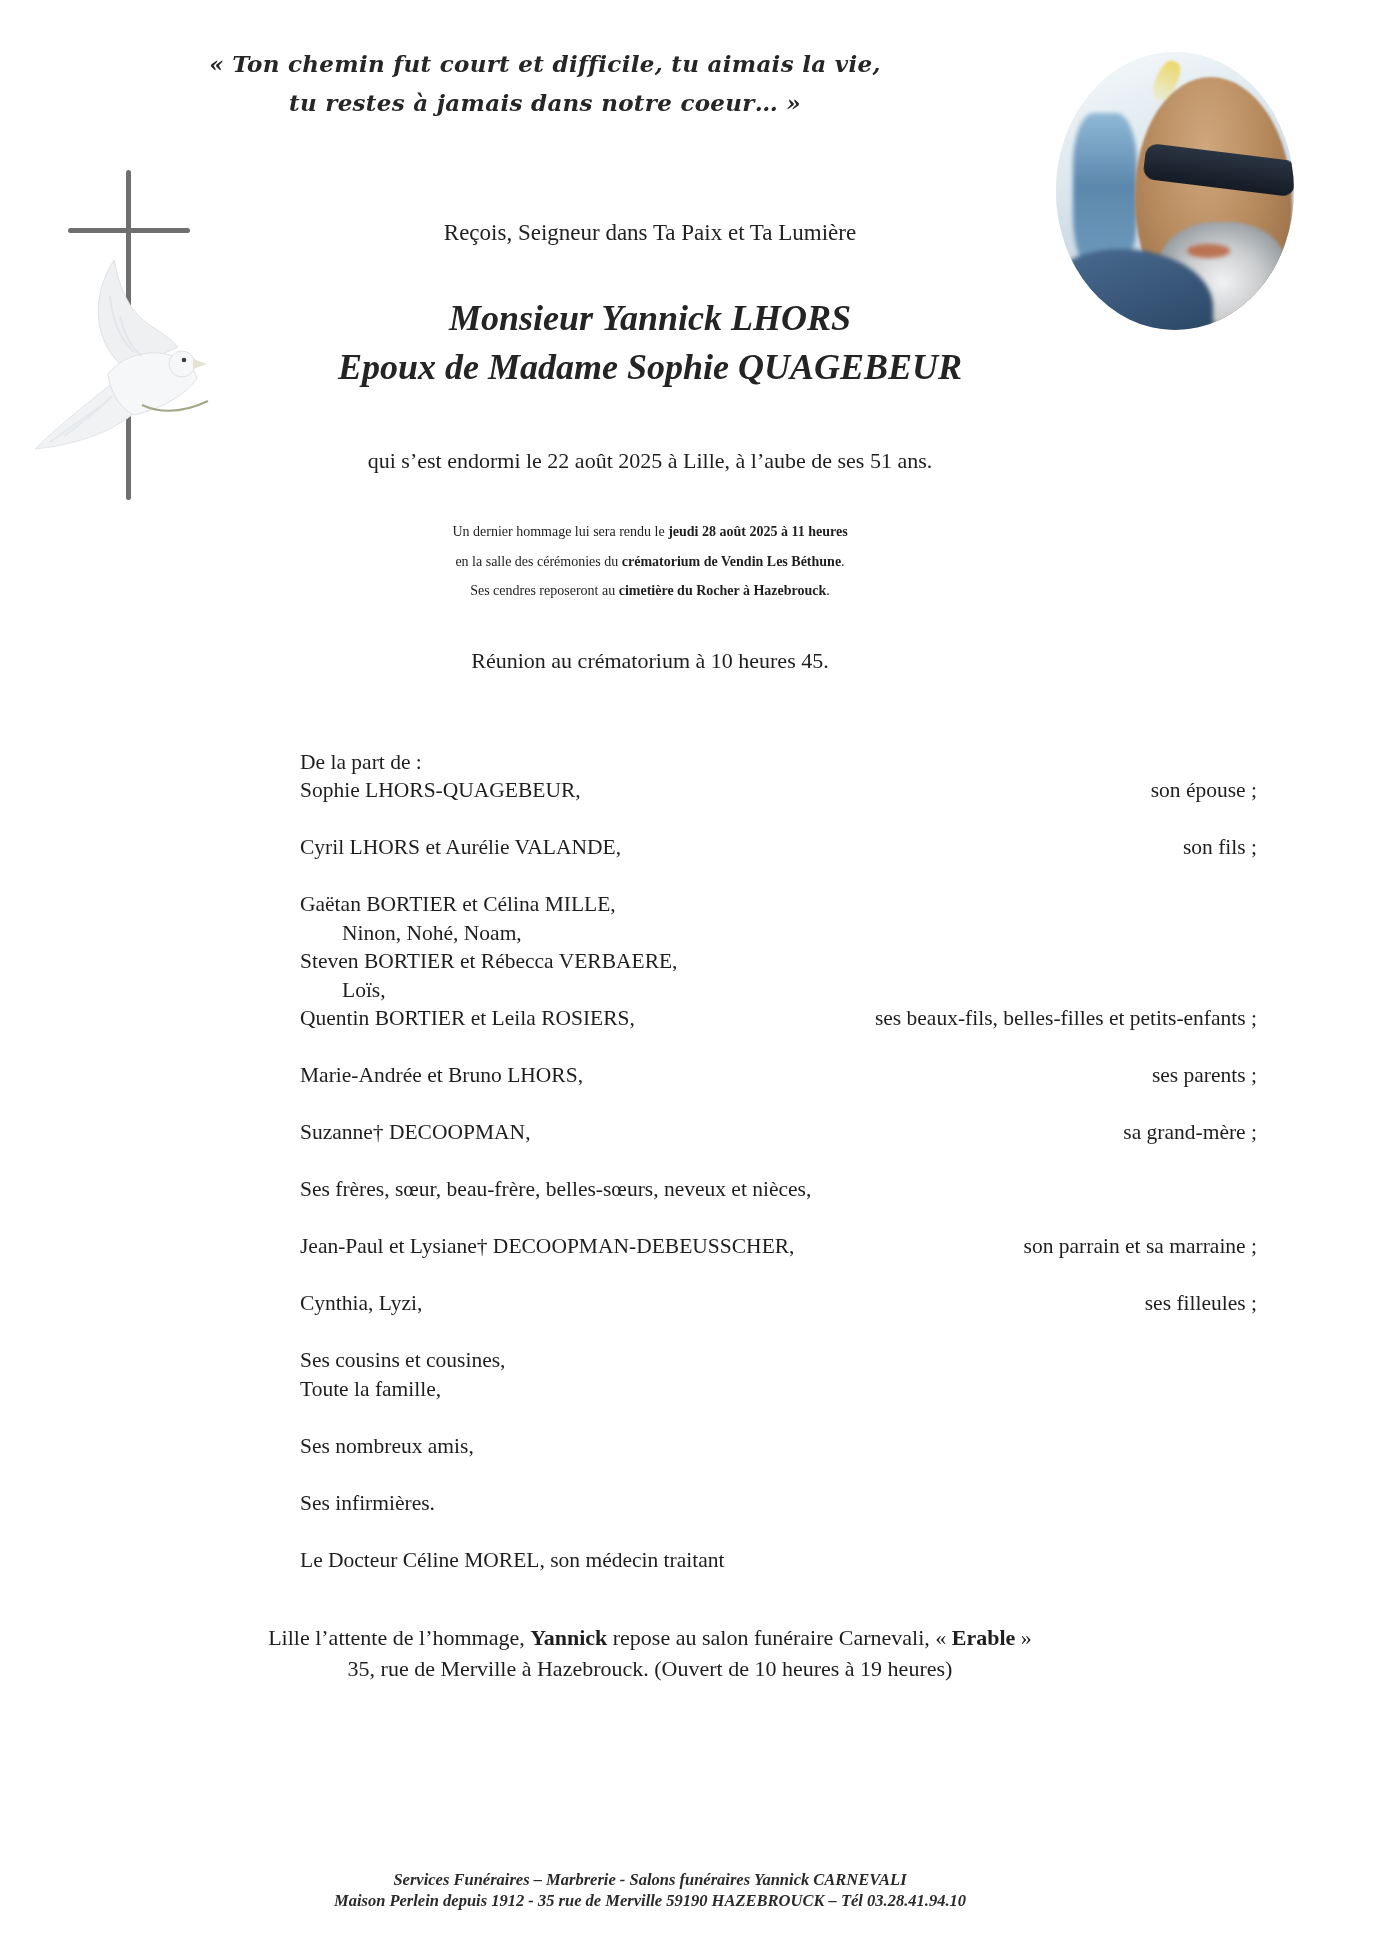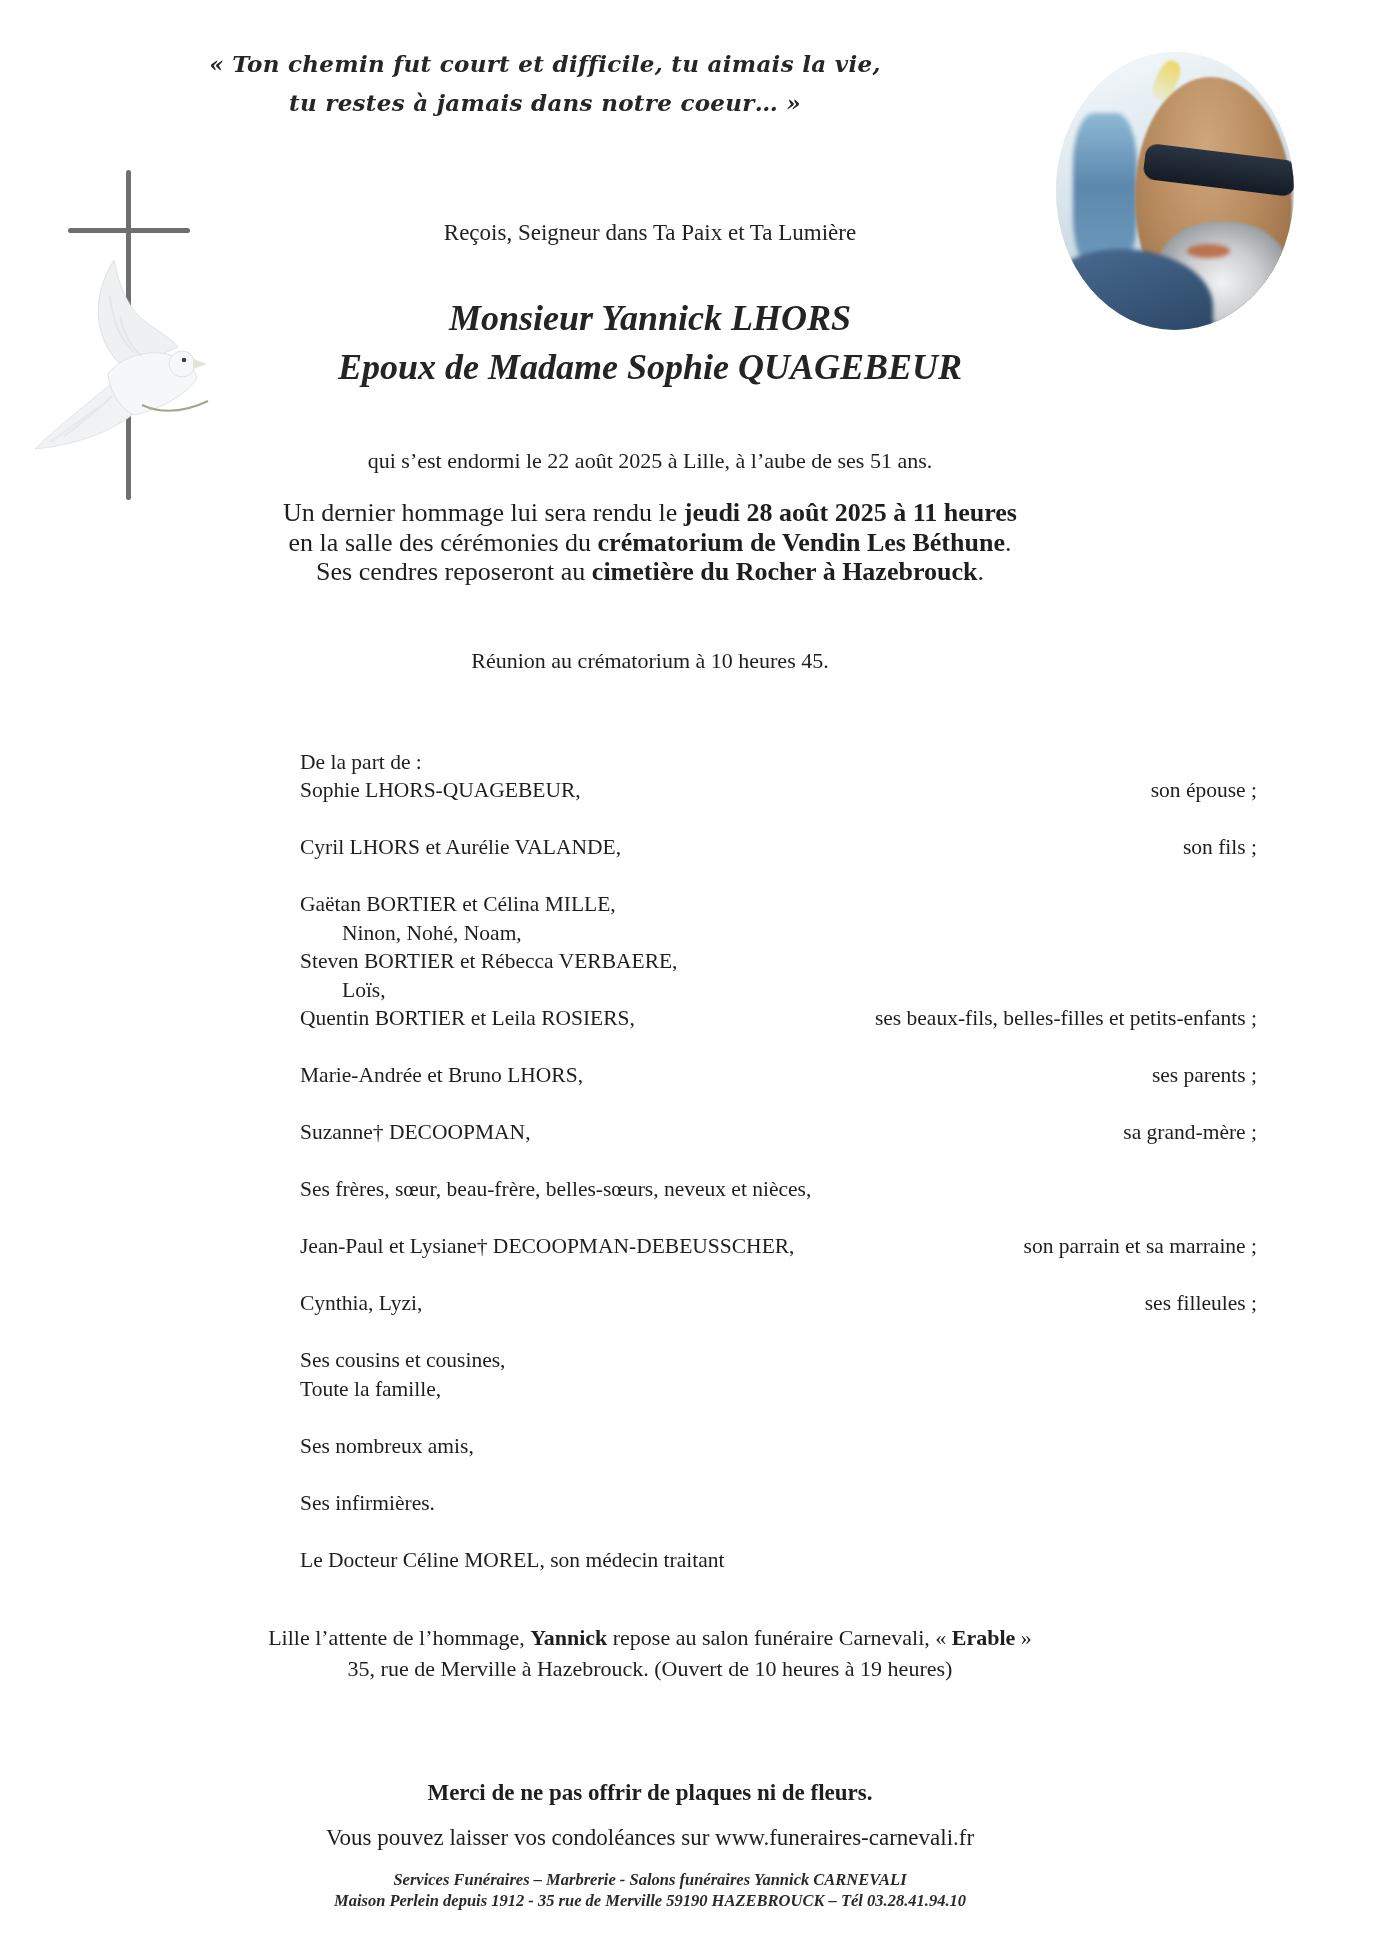--- a/index.html
+++ b/index.html
@@ -21,21 +21,21 @@
     font-family:"DejaVu Serif",serif; font-style:italic; font-weight:bold;
     font-size:23px; line-height:39px; color:#262626; letter-spacing:.3px;
   }
 
   .invocation { top:220px; font-size:23px; color:#222; }
 
   .titleblock { top:294px; font-style:italic; font-weight:bold; font-size:36px; line-height:49px; color:#242424; }
 
   .deathline { top:448px; font-size:22px; }
 
-  .ceremony { top:498px; font-size:26px; line-height:29.5px; }
+  .ceremony { top:517px; font-size:14px; line-height:29.5px; }
   .ceremony b, .salon b { font-weight:bold; }
 
   .meeting { top:648px; font-size:22px; }
 
   
   .family { position:absolute; top:748px; left:300px; width:957px; font-size:21.5px; }
   .fam-row { display:flex; justify-content:space-between; align-items:center; height:28.5px; }
   .fam-row.gap { margin-top:28.5px; }
   .fam-row.indent .fam-left { padding-left:42px; }
   .fam-left { white-space:pre; }
@@ -201,22 +201,20 @@
         <span class="fam-right"></span>
       </div>
   </div>
 
   <div class="centered salon">
     <div><span>Lille l’attente de l’hommage, </span><b>Yannick</b><span> repose au salon funéraire Carnevali, « </span><b>Erable</b><span> »</span></div>
     <div>35, rue de Merville à Hazebrouck. (Ouvert de 10 heures à 19 heures)</div>
   </div>
 
 
-  <div class="centered noflowers">Merci de ne pas offrir de plaques ni de fleurs.</div>
-
-  <div class="centered condolences">Vous pouvez laisser vos condoléances sur www.funeraires-carnevali.fr</div>
+
 
   <div class="centered footer">
     <div>Services Funéraires – Marbrerie - Salons funéraires Yannick CARNEVALI</div>
     <div>Maison Perlein depuis 1912 - 35 rue de Merville 59190 HAZEBROUCK – Tél 03.28.41.94.10</div>
   </div>
 
 </div>
 
 </body></html>

